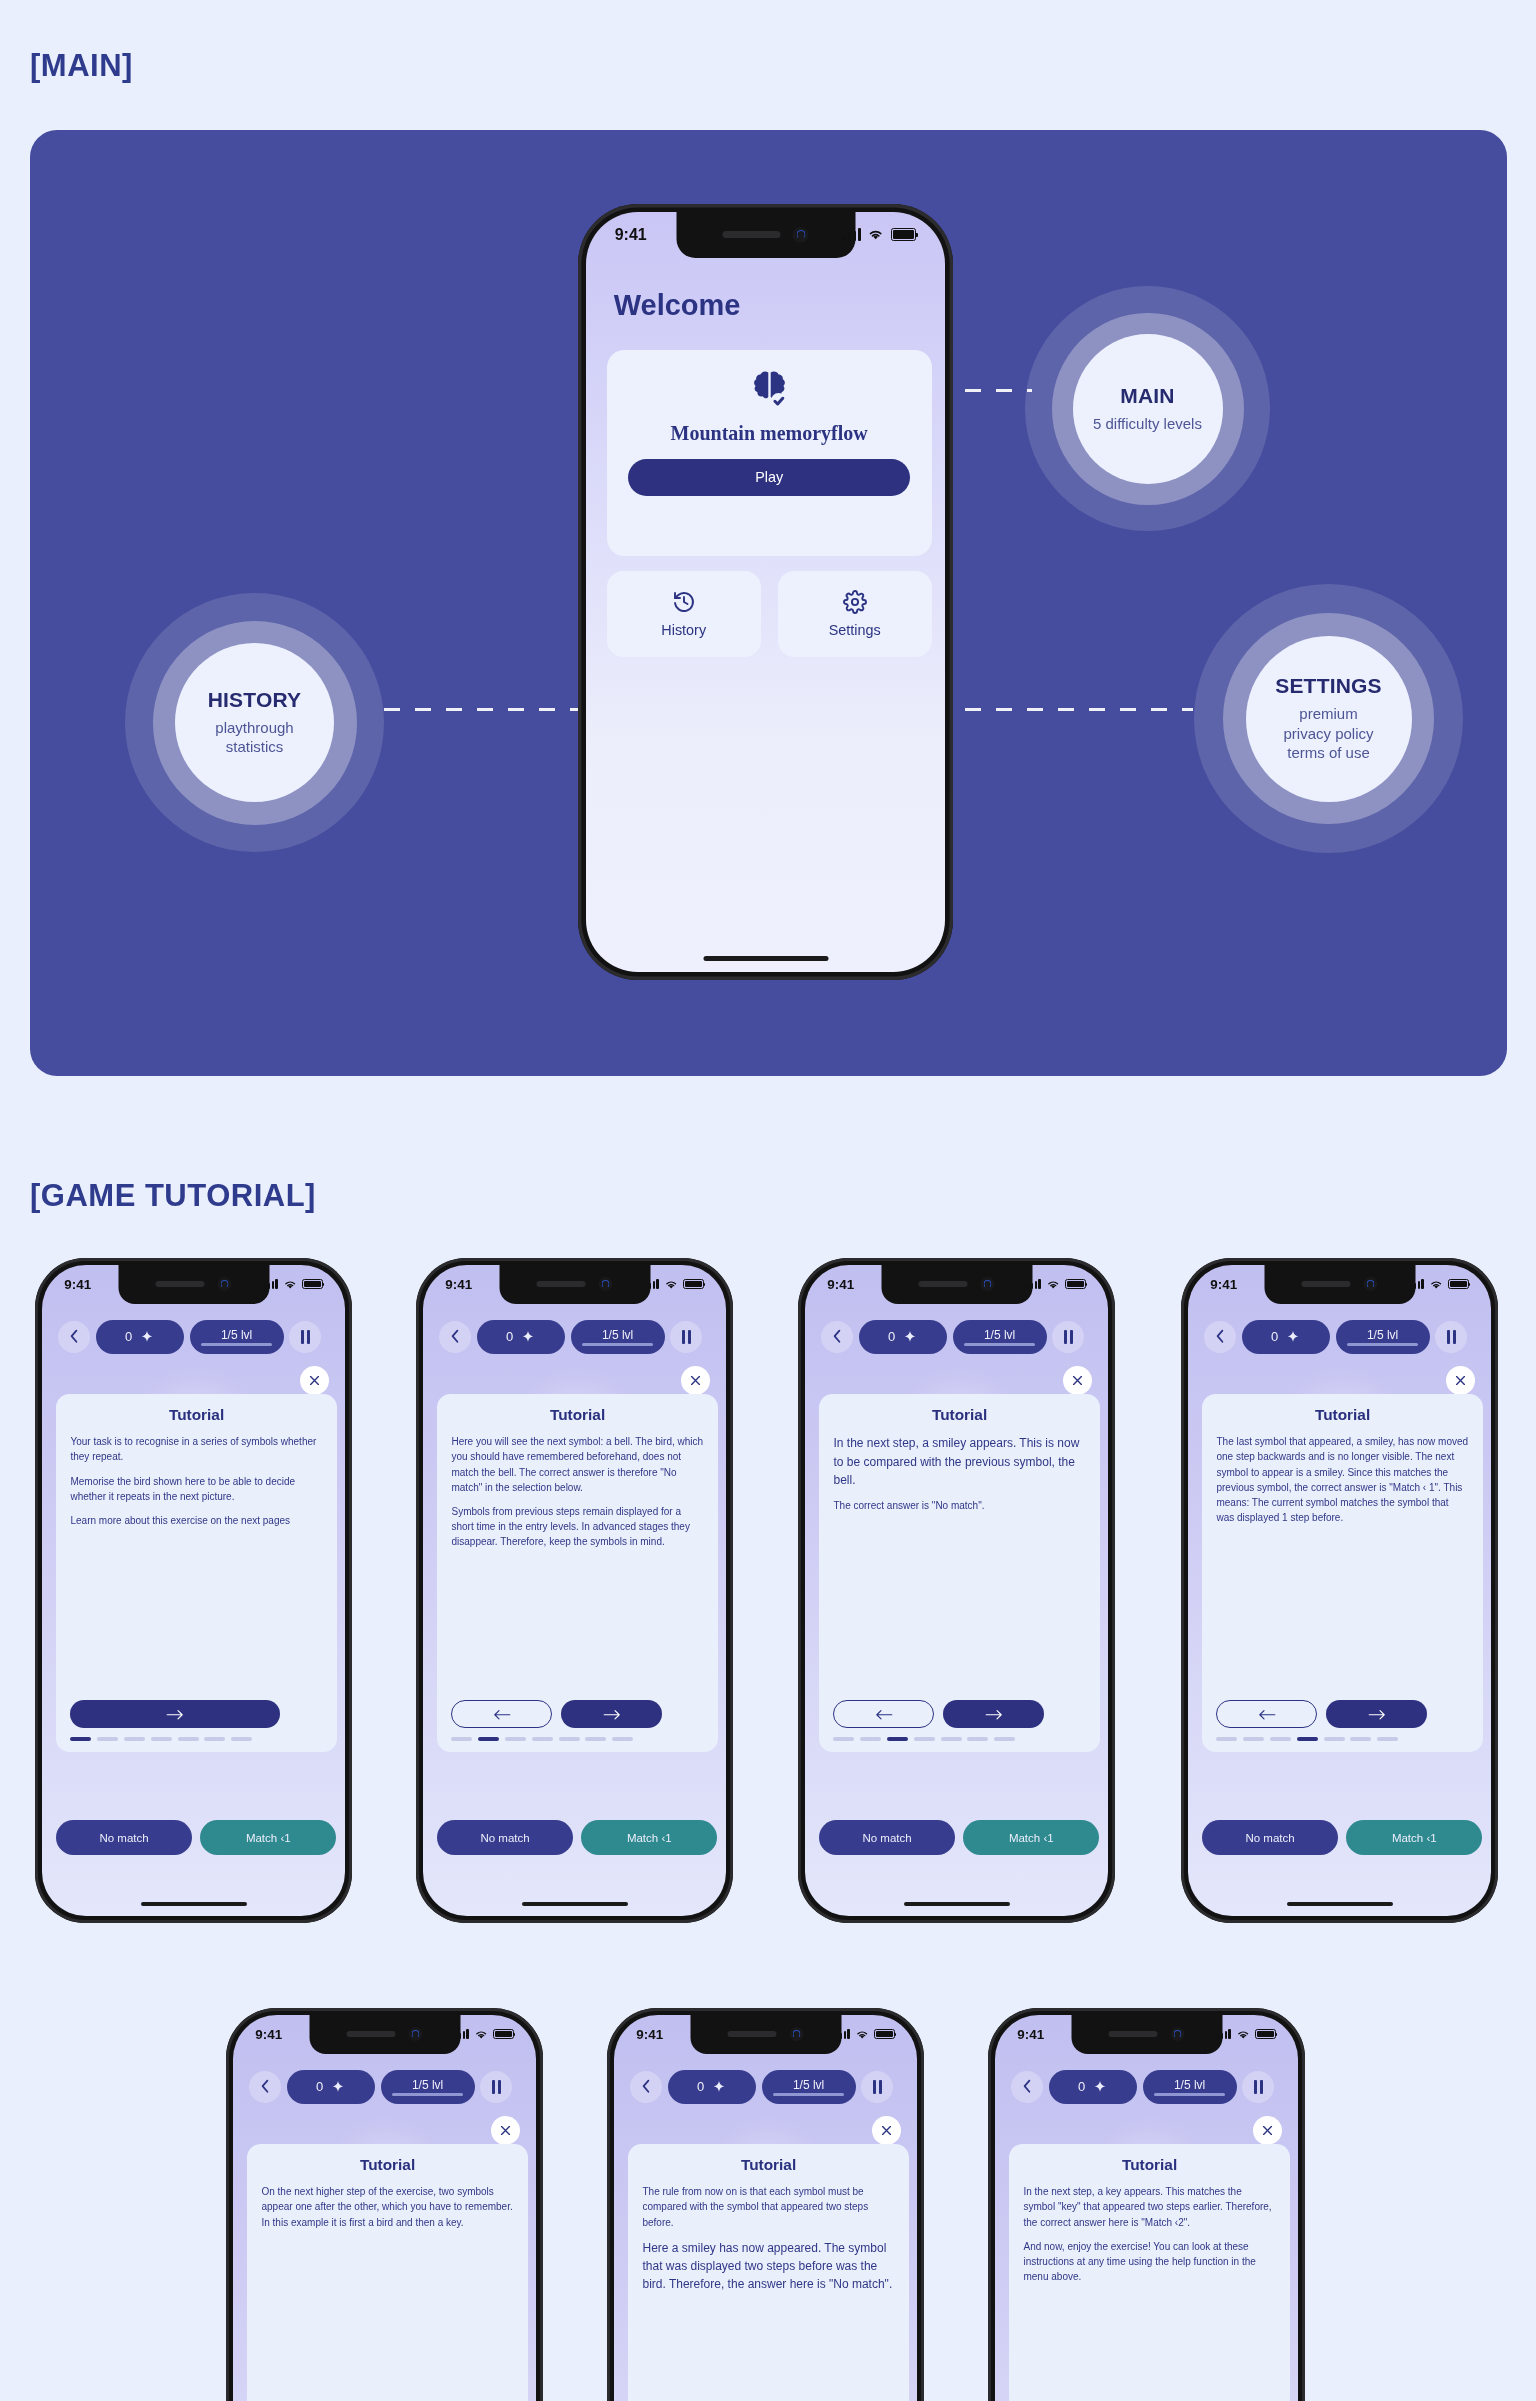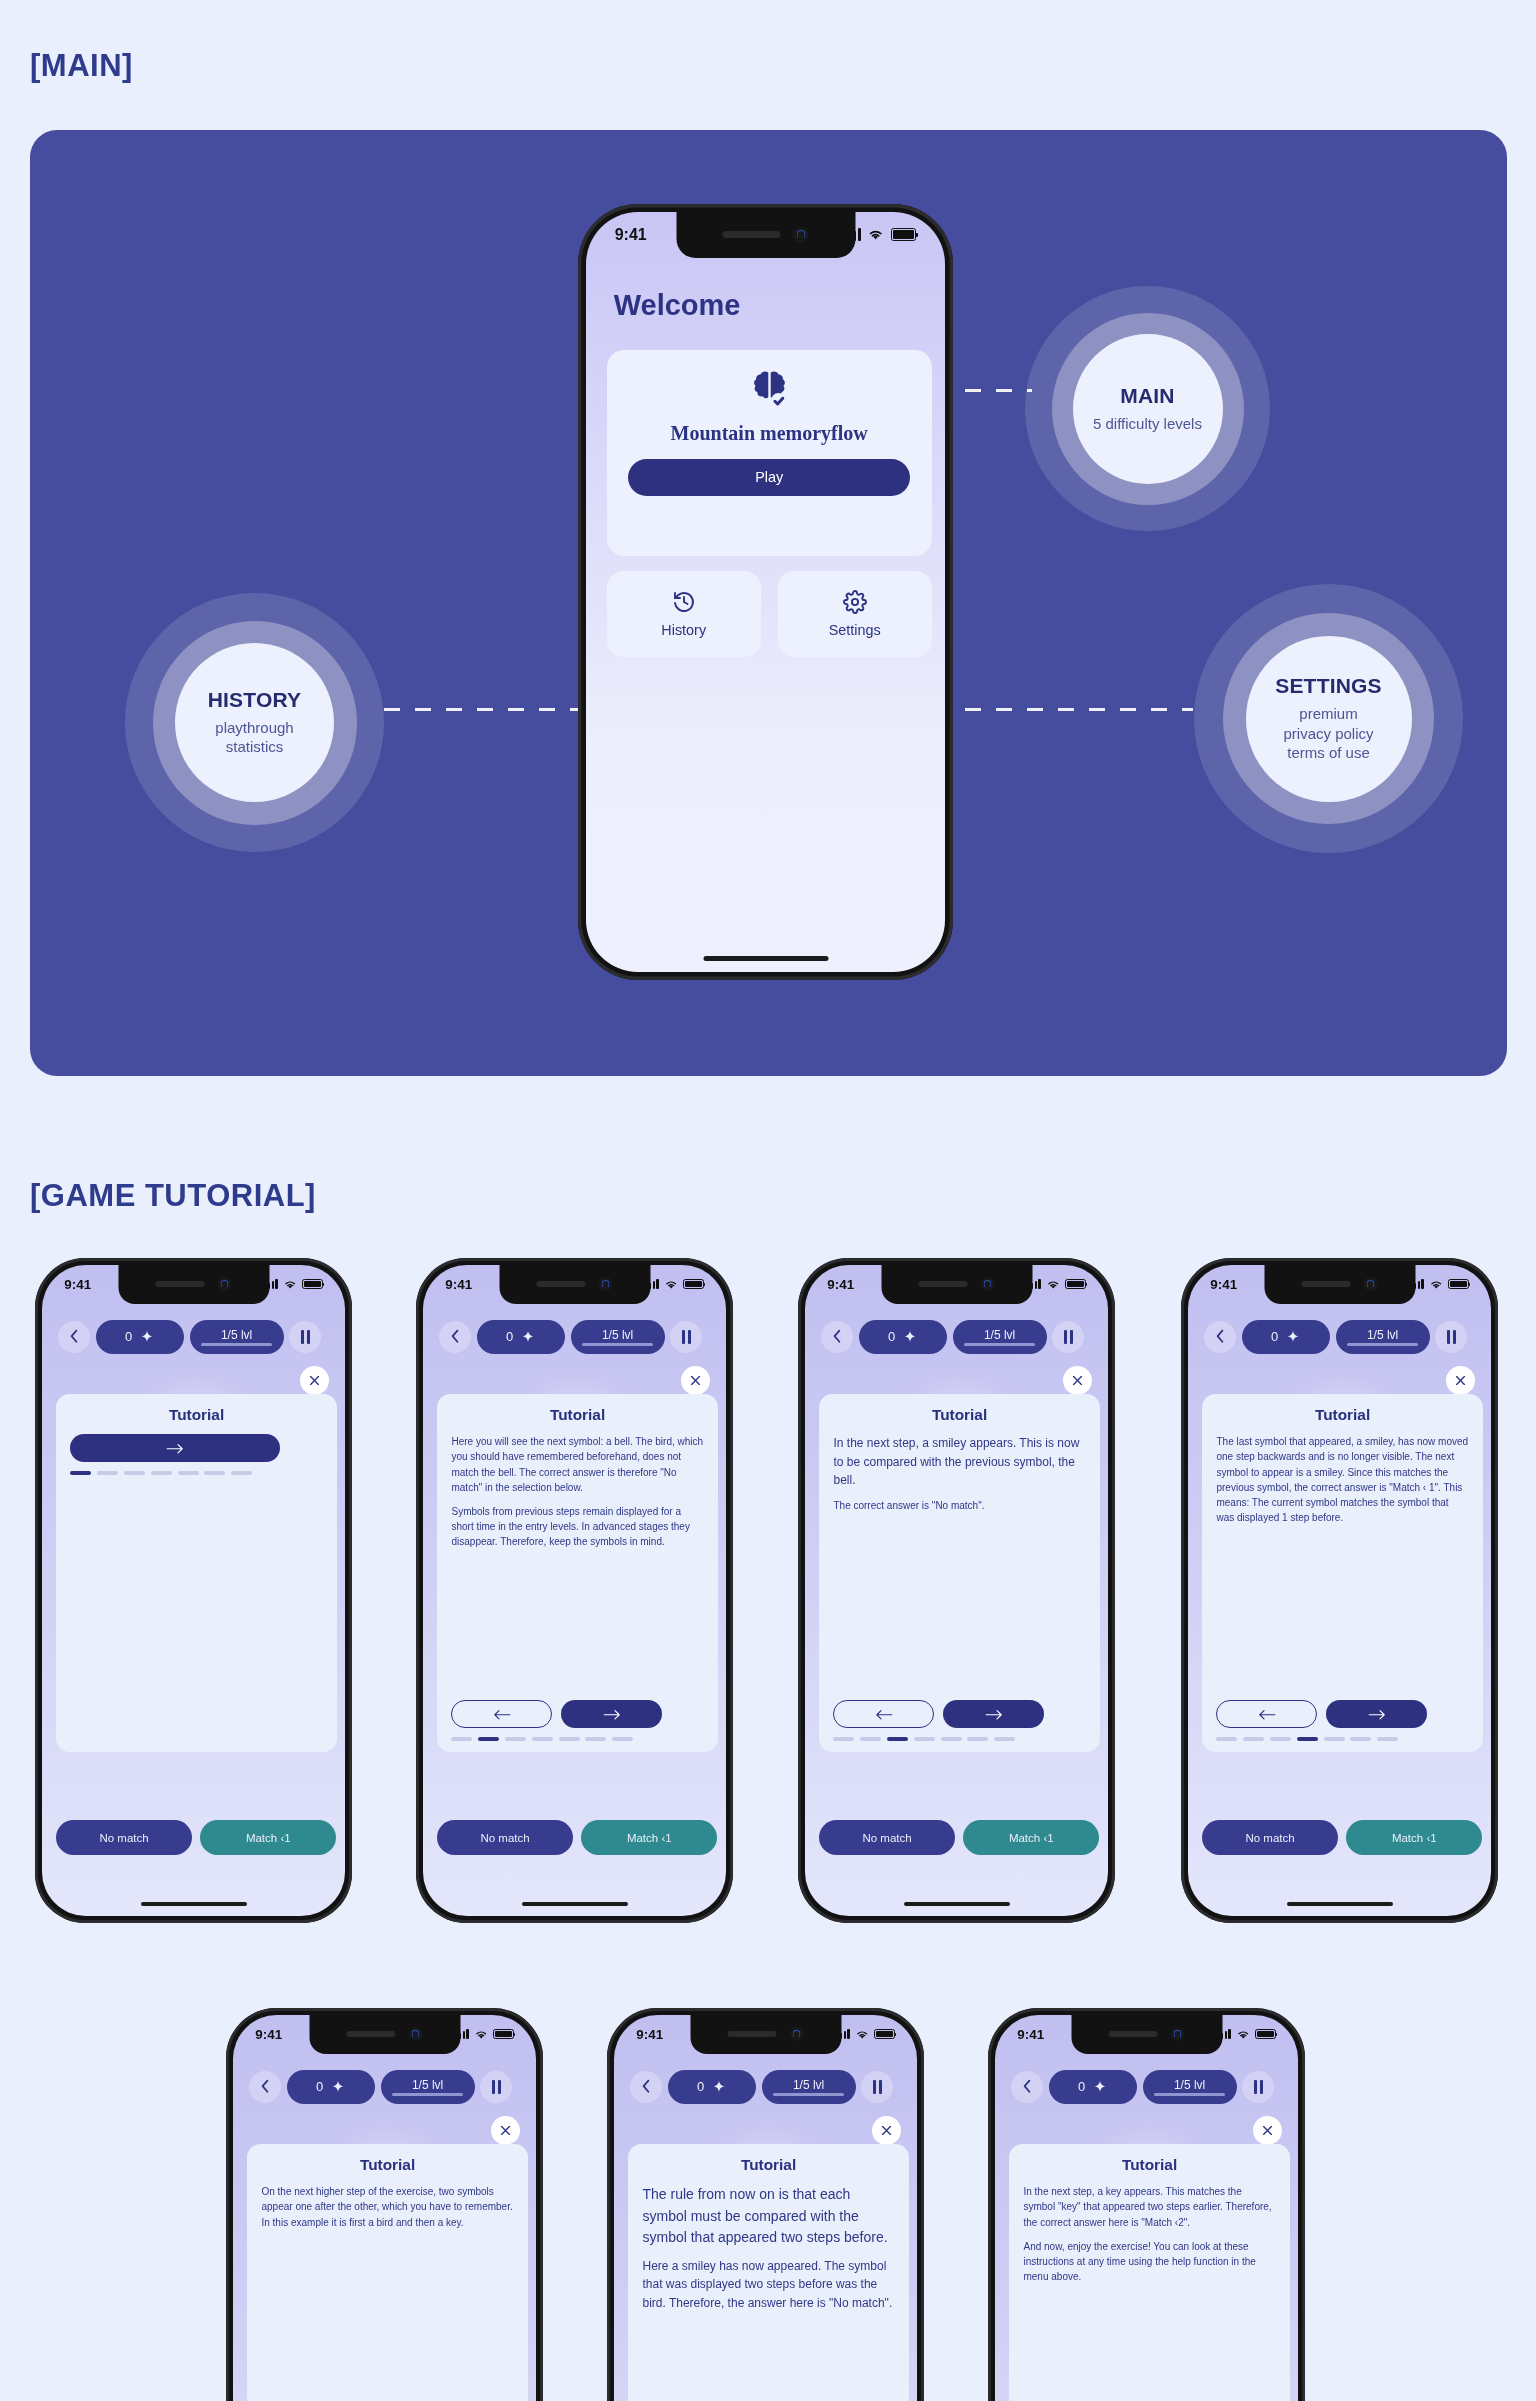--- a/index.html
+++ b/index.html
@@ -341,20 +341,25 @@
     </div>
 
     <div class="close-btn" style="right:16.3px;top:101px;width:29px;height:29px;">
       <svg width="13" height="13" viewBox="0 0 20 20" fill="none" stroke="#2b3382" stroke-width="2.1" stroke-linecap="round">
         <path d="M4 4 16 16M16 4 4 16"></path>
           </svg>
     </div>
 
     <div class="t-card" style="left:14.4px;top:129px;width:281px;height:358px;padding:12px 14.4px 10.6px;">
       <h3 style="font-size:15.4px;margin-bottom:10.6px;">Tutorial</h3>
+      <div style="flex:1;">
+            <p style="font-size:10px;line-height:1.52;margin-bottom:9px;">Your task is to recognise in a series of symbols whether they repeat.</p>
+            <p style="font-size:10px;line-height:1.52;margin-bottom:9px;">Memorise the bird shown here to be able to decide whether it repeats in the next picture.</p>
+            <p style="font-size:10px;line-height:1.52;margin-bottom:9px;">Learn more about this exercise on the next pages</p>
+          </div>
       <div class="t-nav" style="margin-bottom:9px;">
 
         <div class="btn-solid" style="width:210px;height:28px;">
               <svg width="18" height="11.5" viewBox="0 0 30 18" fill="none" stroke="#ffffff" stroke-width="1.9" stroke-linecap="round" stroke-linejoin="round">
          <path d="M2 9h25M20 2l7 7-7 7"></path>
               </svg>
             </div>
       </div>
       <div class="dots">
             <span class="on" style="width:21px;height:3.8px;margin-right:5.8px;"></span>
@@ -773,21 +778,21 @@
 
     <div class="close-btn" style="right:16.3px;top:101px;width:29px;height:29px;">
       <svg width="13" height="13" viewBox="0 0 20 20" fill="none" stroke="#2b3382" stroke-width="2.1" stroke-linecap="round">
         <path d="M4 4 16 16M16 4 4 16"></path>
           </svg>
     </div>
 
     <div class="t-card" style="left:14.4px;top:129px;width:281px;height:358px;padding:12px 14.4px 10.6px;">
       <h3 style="font-size:15.4px;margin-bottom:10.6px;">Tutorial</h3>
       <div style="flex:1;">
-            <p style="font-size:14px;line-height:1.52;margin-bottom:9px;">The rule from now on is that each symbol must be compared with the symbol that appeared two steps before.</p>
+            <p style="font-size:10px;line-height:1.52;margin-bottom:9px;">The rule from now on is that each symbol must be compared with the symbol that appeared two steps before.</p>
             <p style="font-size:12px;line-height:1.52;margin-bottom:16px;">Here a smiley has now appeared. The symbol that was displayed two steps before was the bird. Therefore, the answer here is "No match".</p>
           </div>
 
     </div>
 
   </div>
 </div>
 <div class="phone" style="left:988px;top:2008px;width:317px;height:665px;
             border-radius:50px;padding:6.7px;box-shadow:0 0 0 2.9px #2c2c2e inset;">
   <div class="screen" style="border-radius:44px;">

